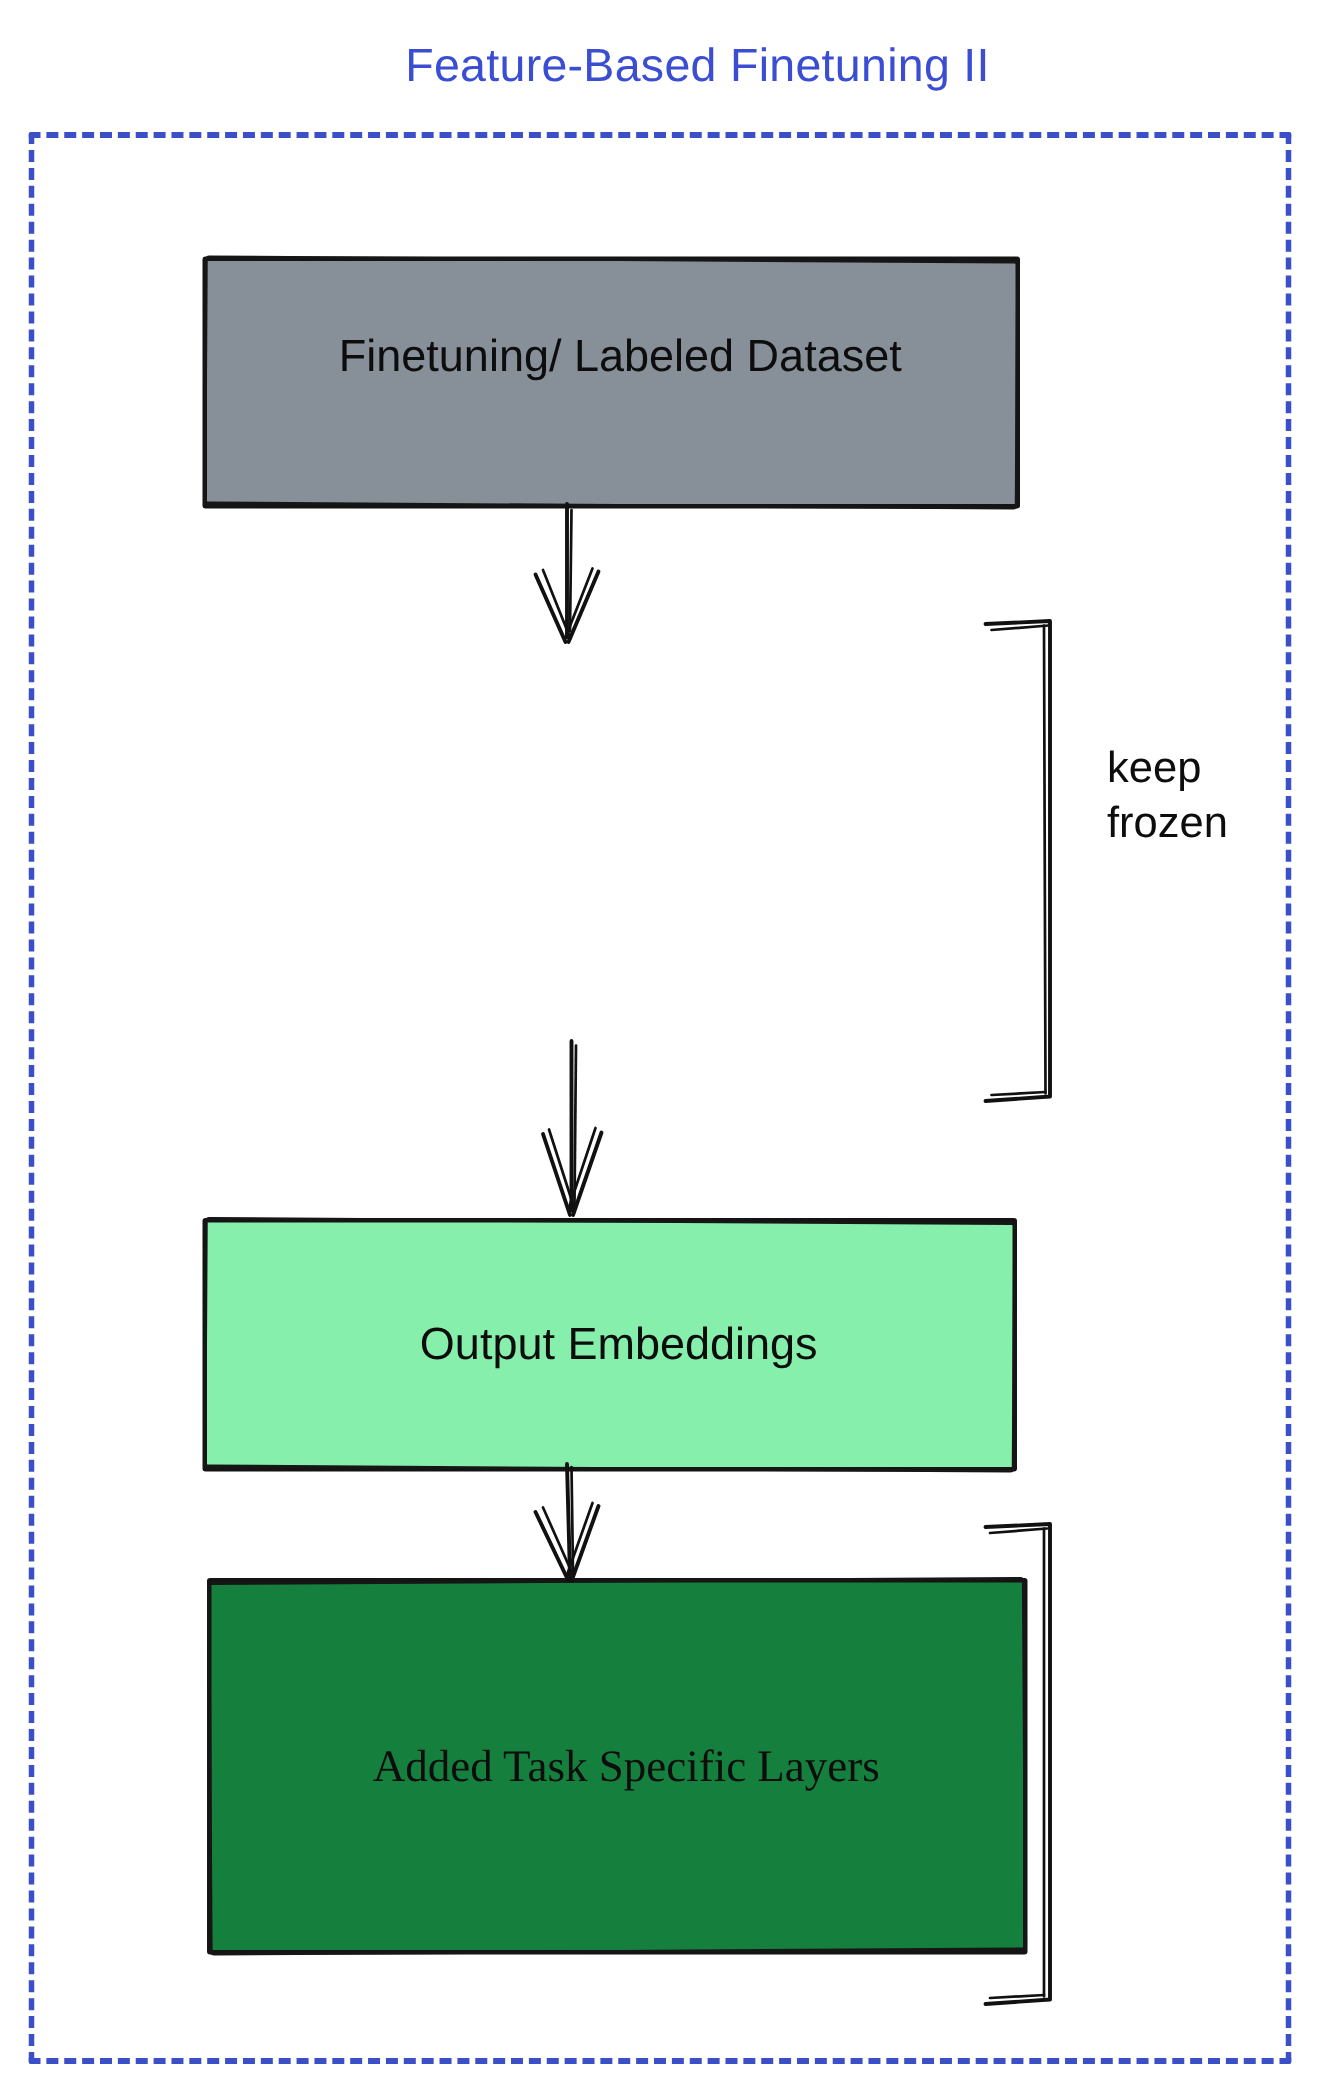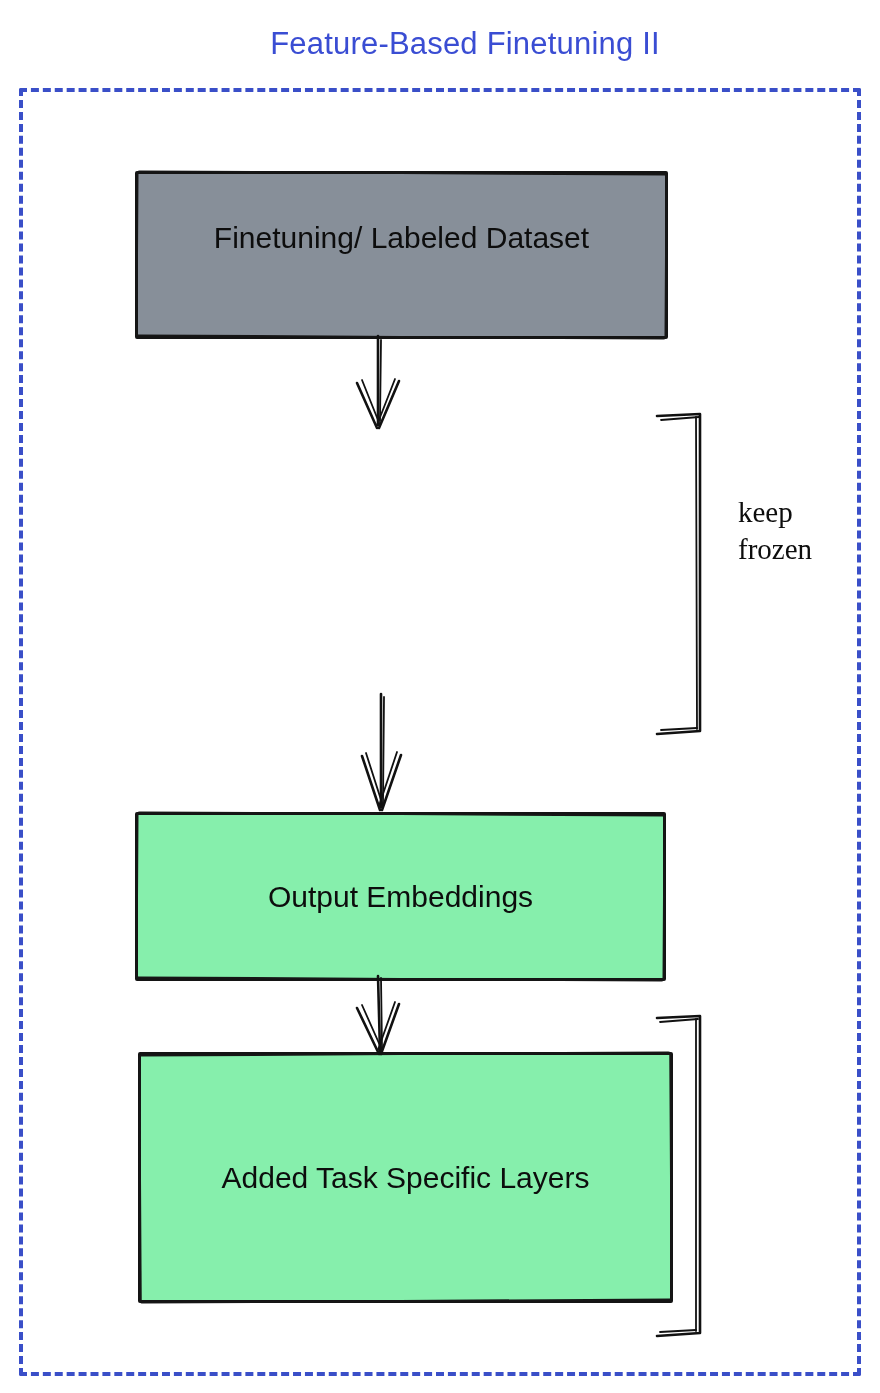--- a/index.html
+++ b/index.html
@@ -36,20 +36,21 @@
     border: 4px dashed #3a4fc8;
     border-radius: 2px;
   }
   .node {
     position: absolute;
     border: 3px solid #141414;
     border-radius: 2px;
     display: flex;
     align-items: center;
     justify-content: center;
+    padding-left: 12px;
   }
   
   .node::before {
     content: "";
     position: absolute;
     inset: -2px;
     border: 2px solid #161616;
     border-radius: 3px;
     transform: rotate(0.35deg);
     pointer-events: none;
@@ -58,37 +59,37 @@
   .node-label {
     font-size: 30px;
     color: #0d0d0d;
     text-align: center;
     padding: 0 10px;
   }
   .label-high { transform: translateY(-17px); }
   .node-dataset     { left: 135px; top: 171px;  width: 527px; height: 162px; background: #878f99; }
   .node-pretrained  { left: 135px; top: 452px;  width: 527px; height: 240px; background: #4a6fe8; }
   .node-embeddings  { left: 135px; top: 812px;  width: 525px; height: 163px; background: #86efac; }
-  .node-tasklayers  { left: 138px; top: 1052px; width: 529px; height: 245px; background: #86efac; }
+  .node-tasklayers  { left: 138px; top: 1052px; width: 529px; height: 245px; background: #15803d; font-family: Liberation Serif, serif; }
   .overlay {
     position: absolute;
     left: 0;
     top: 0;
     width: 880px;
     height: 1393px;
     pointer-events: none;
   }
   .annotation {
     position: absolute;
     font-size: 29px;
     line-height: 37px;
     color: #0d0d0d;
     white-space: pre-line;
   }
-  .annotation-keep-frozen  { left: 738px; top: 494px; font-family: Liberation Serif, serif; }
+  .annotation-keep-frozen  { left: 738px; top: 494px; }
   .annotation-train-update { left: 738px; top: 1090px; }
   .sketch-stroke {
     fill: none;
     stroke: #111111;
     stroke-width: 2.6;
     stroke-linecap: round;
     stroke-linejoin: round;
   }
   .sketch-stroke.thin { stroke-width: 1.8; }
 </style>

